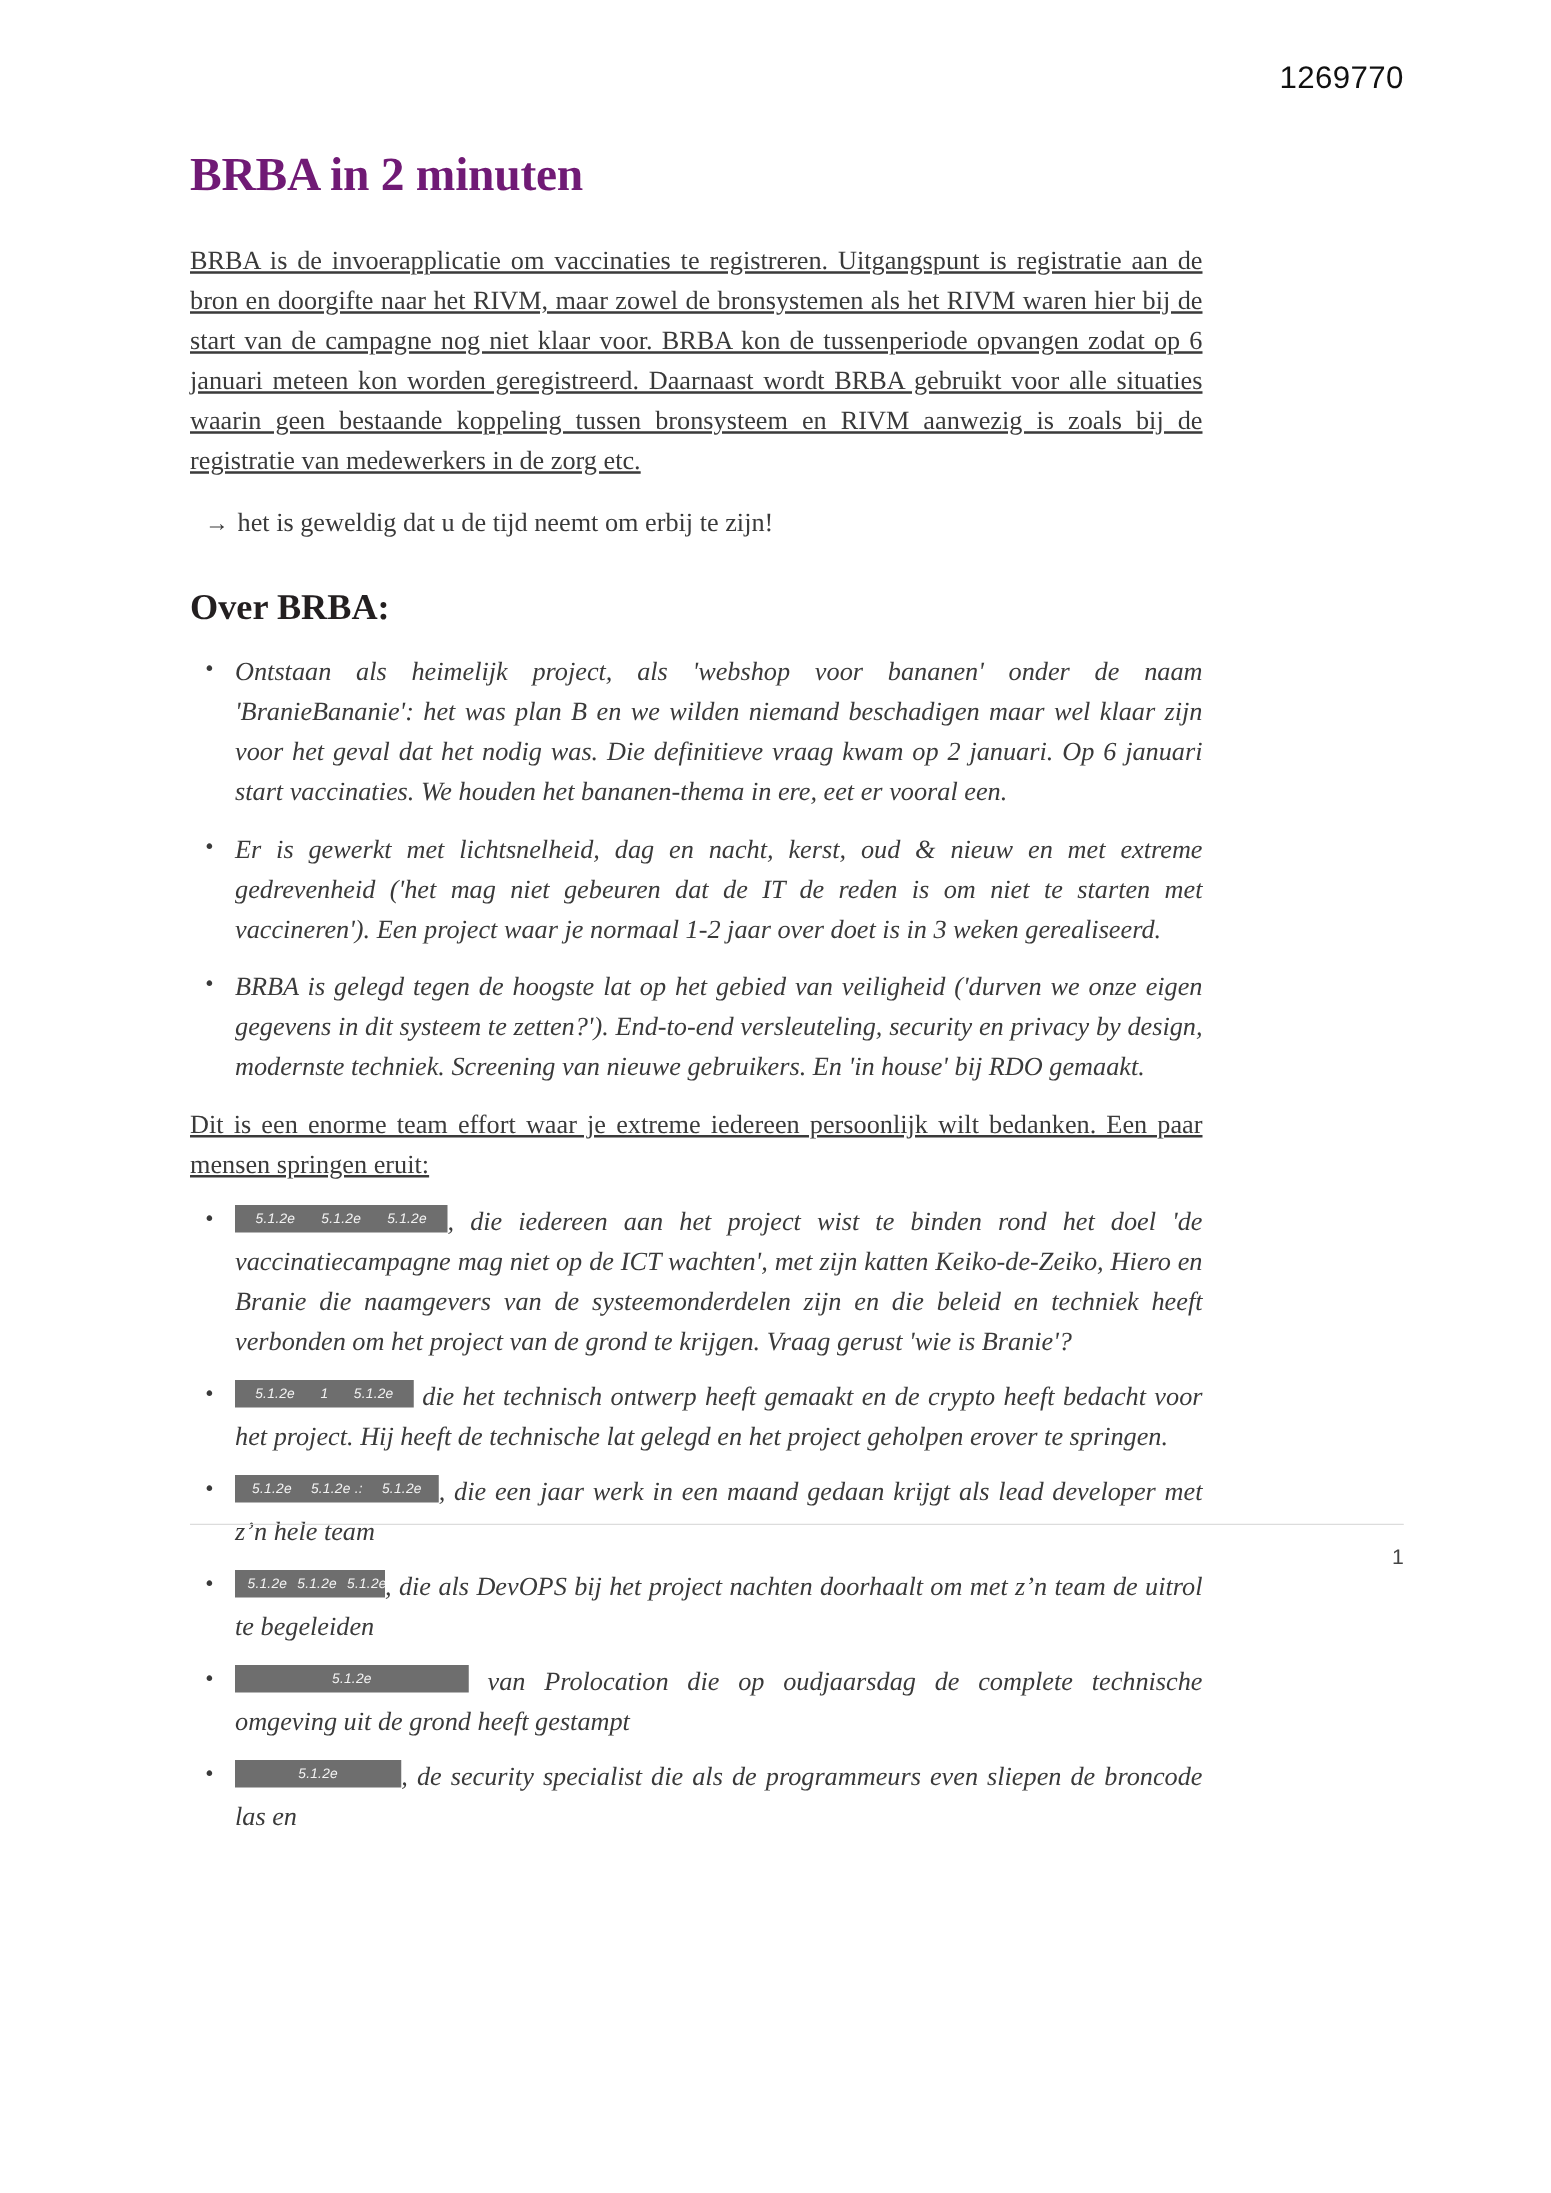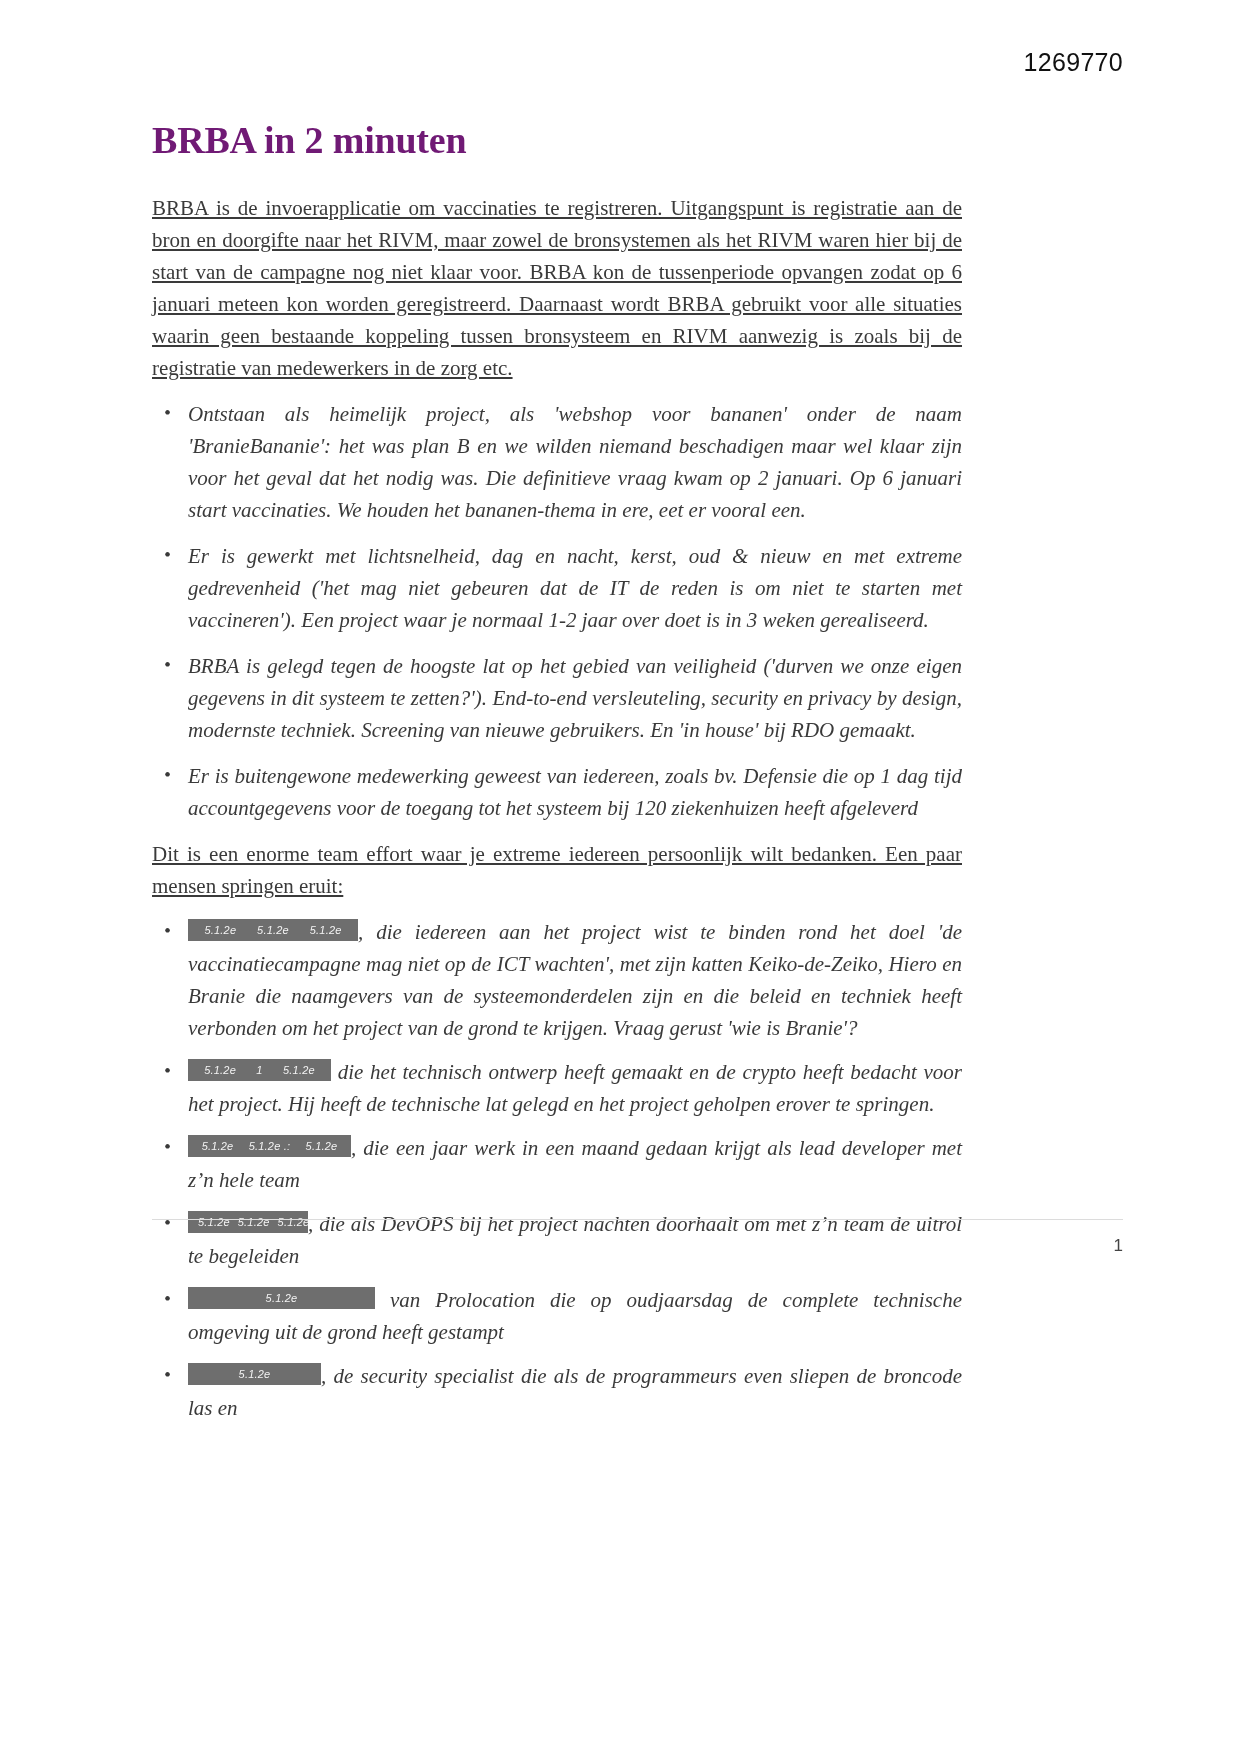--- a/index.html
+++ b/index.html
@@ -161,27 +161,30 @@
 <div class="page">
 
   <div class="doc-id">1269770</div>
 
   <div class="content">
 
     <h1 class="doc-title">BRBA in 2 minuten</h1>
 
     <p class="body-text">BRBA is de invoerapplicatie om vaccinaties te registreren. Uitgangspunt is registratie aan de bron en doorgifte naar het RIVM, maar zowel de bronsystemen als het RIVM waren hier bij de start van de campagne nog niet klaar voor. BRBA kon de tussenperiode opvangen zodat op 6 januari meteen kon worden geregistreerd. Daarnaast wordt BRBA gebruikt voor alle situaties waarin geen bestaande koppeling tussen bronsysteem en RIVM aanwezig is zoals bij de registratie van medewerkers in de zorg etc.</p>
 
-
+    <p class="arrow-line">
+      <span class="arrow-glyph">→</span><span>het is geweldig dat u de tijd neemt om erbij te zijn!</span>
+    </p>
+
+    <h2 class="section-title">Over BRBA:</h2>
 
     <ul class="bullets">
       <li>Ontstaan als heimelijk project, als 'webshop voor bananen' onder de naam 'BranieBananie': het was plan B en we wilden niemand beschadigen maar wel klaar zijn voor het geval dat het nodig was. Die definitieve vraag kwam op 2 januari. Op 6 januari start vaccinaties. We houden het bananen-thema in ere, eet er vooral een.</li>
       <li>Er is gewerkt met lichtsnelheid, dag en nacht, kerst, oud &amp; nieuw en met extreme gedrevenheid ('het mag niet gebeuren dat de IT de reden is om niet te starten met vaccineren'). Een project waar je normaal 1-2 jaar over doet is in 3 weken gerealiseerd.</li>
       <li>BRBA is gelegd tegen de hoogste lat op het gebied van veiligheid ('durven we onze eigen gegevens in dit systeem te zetten?'). End-to-end versleuteling, security en privacy by design, modernste techniek. Screening van nieuwe gebruikers. En 'in house' bij RDO gemaakt.</li>
-      <li>Er is buitengewone medewerking geweest van iedereen, zoals bv. Defensie die op 1 dag tijd accountgegevens voor de toegang tot het systeem bij 120 ziekenhuizen heeft afgeleverd</li>
     </ul>
 
 
     <p class="body-text">Dit is een enorme team effort waar je extreme iedereen persoonlijk wilt bedanken. Een paar mensen springen eruit:</p>
 
     <ul class="bullets people">
 
       <li>
         <span class="redaction spread" style="width: 170px; background: rgb(110, 110, 110);">
           <span class="inner">

